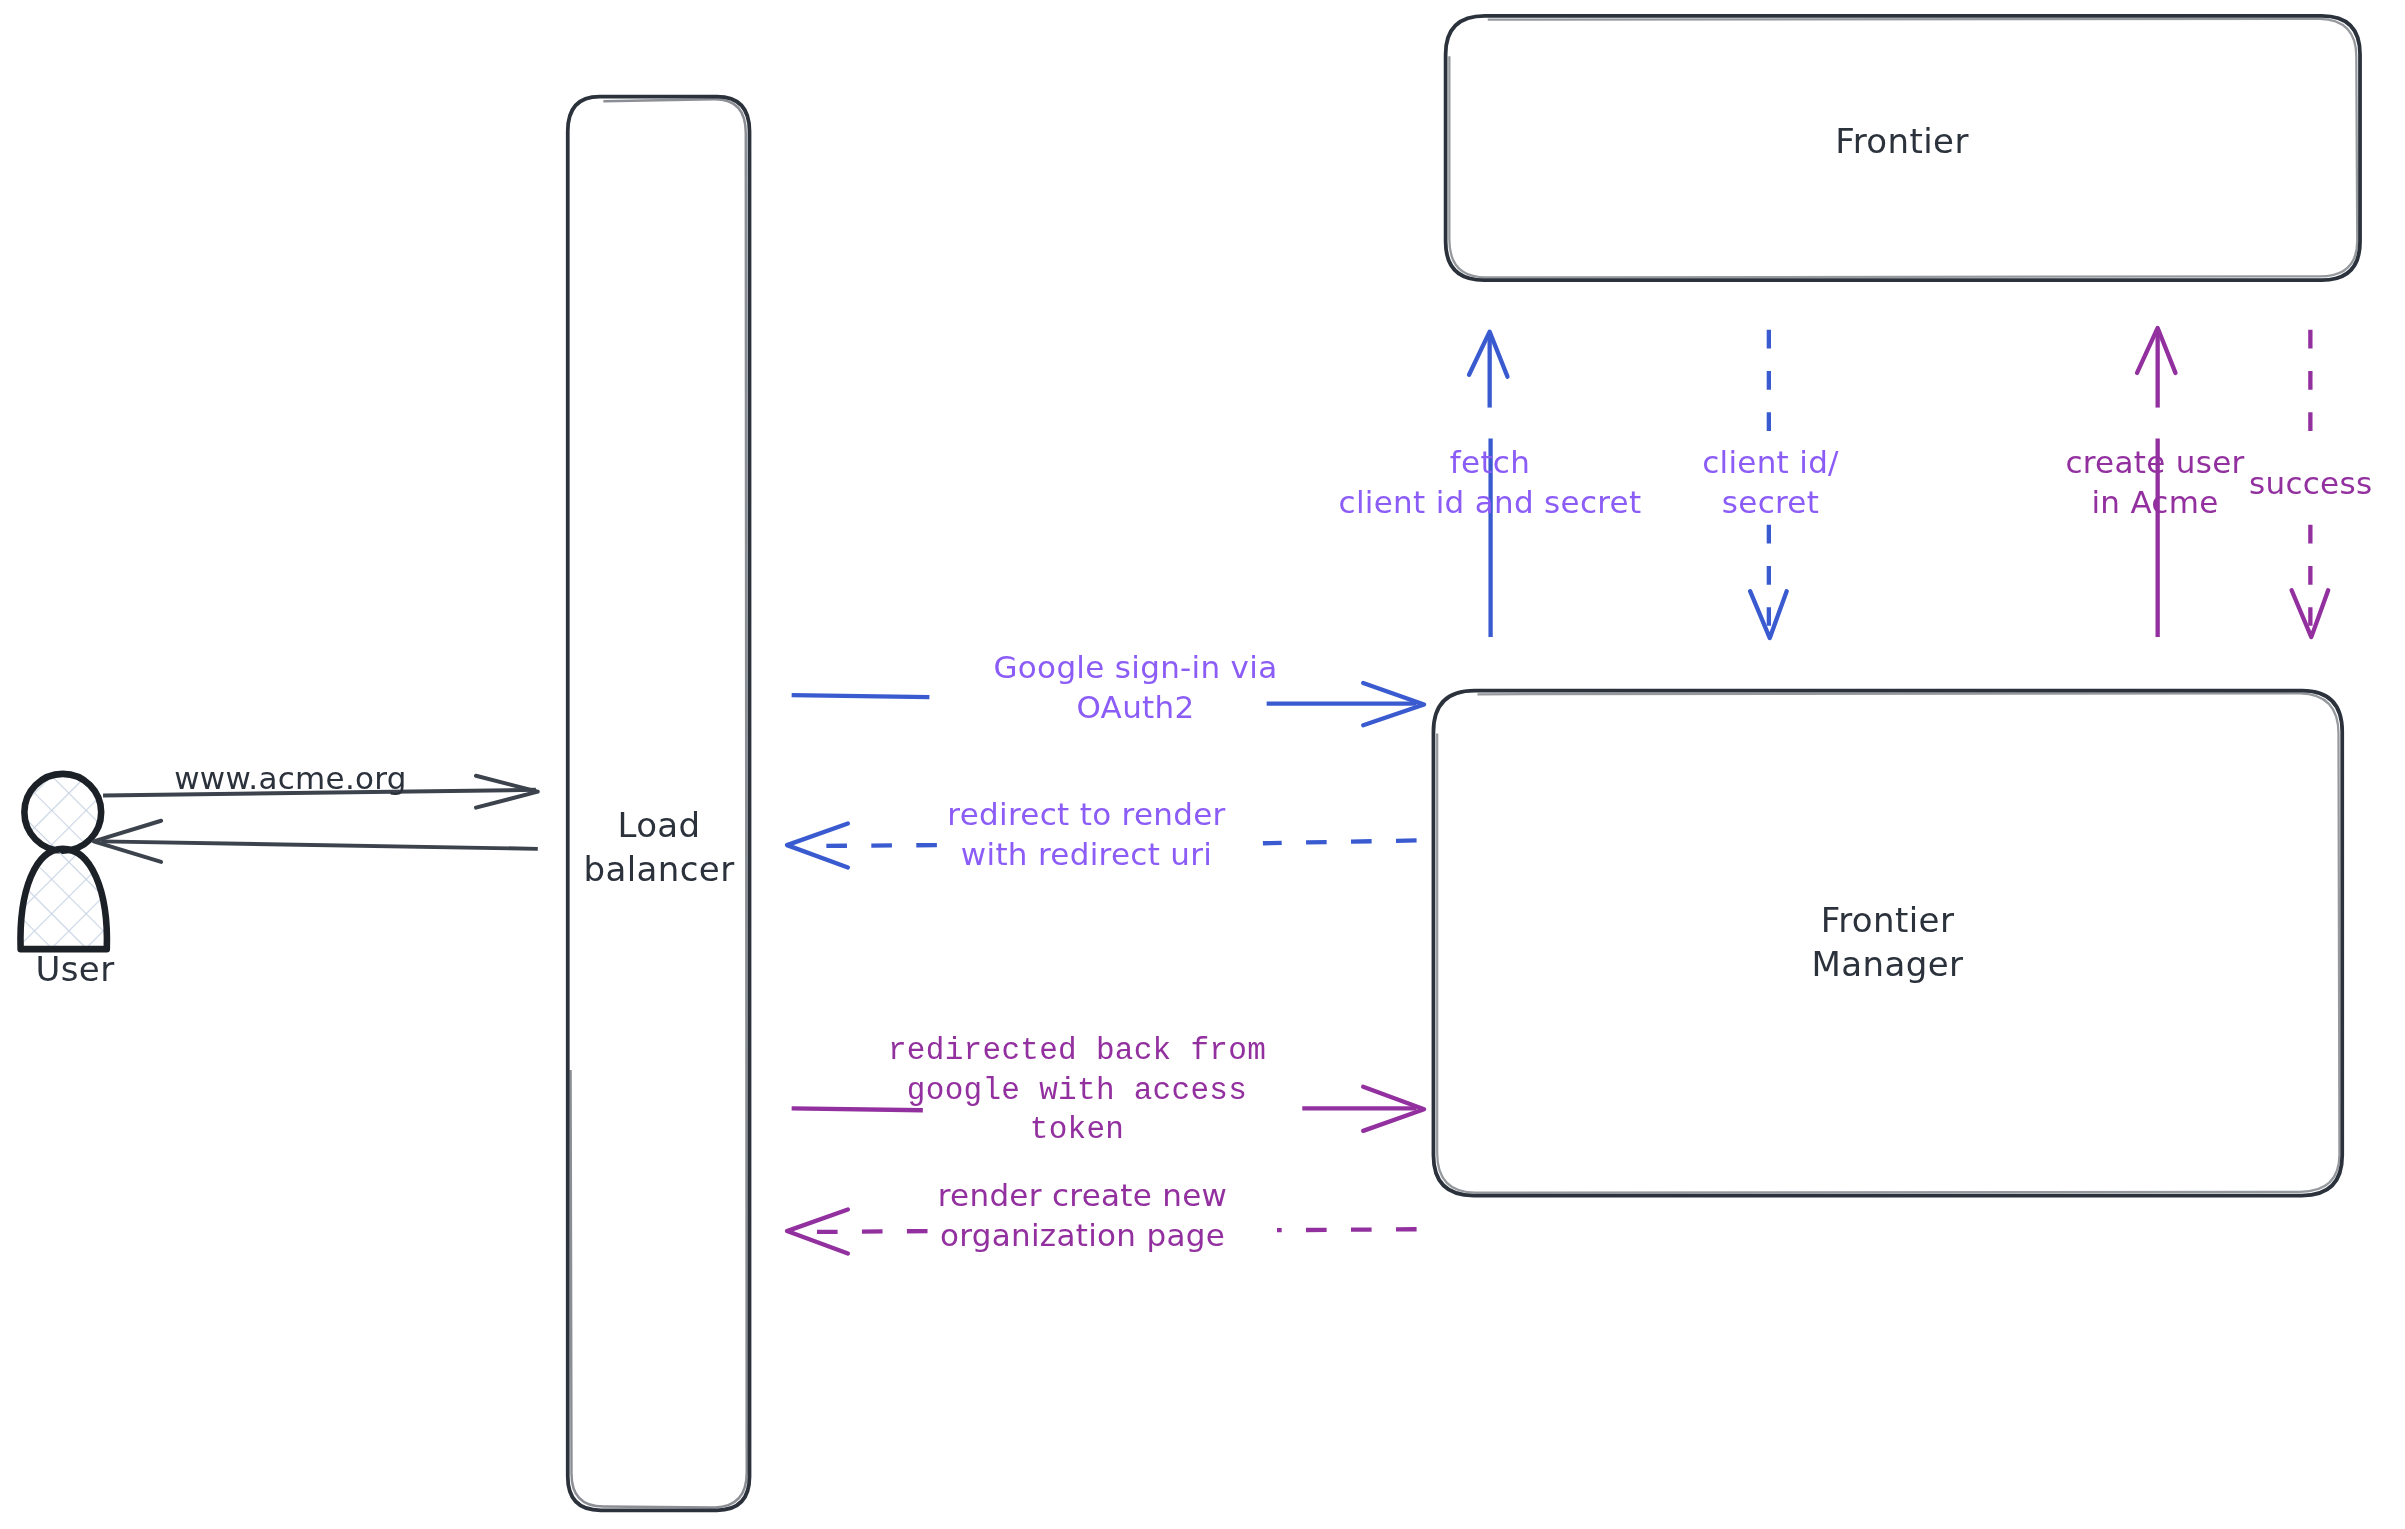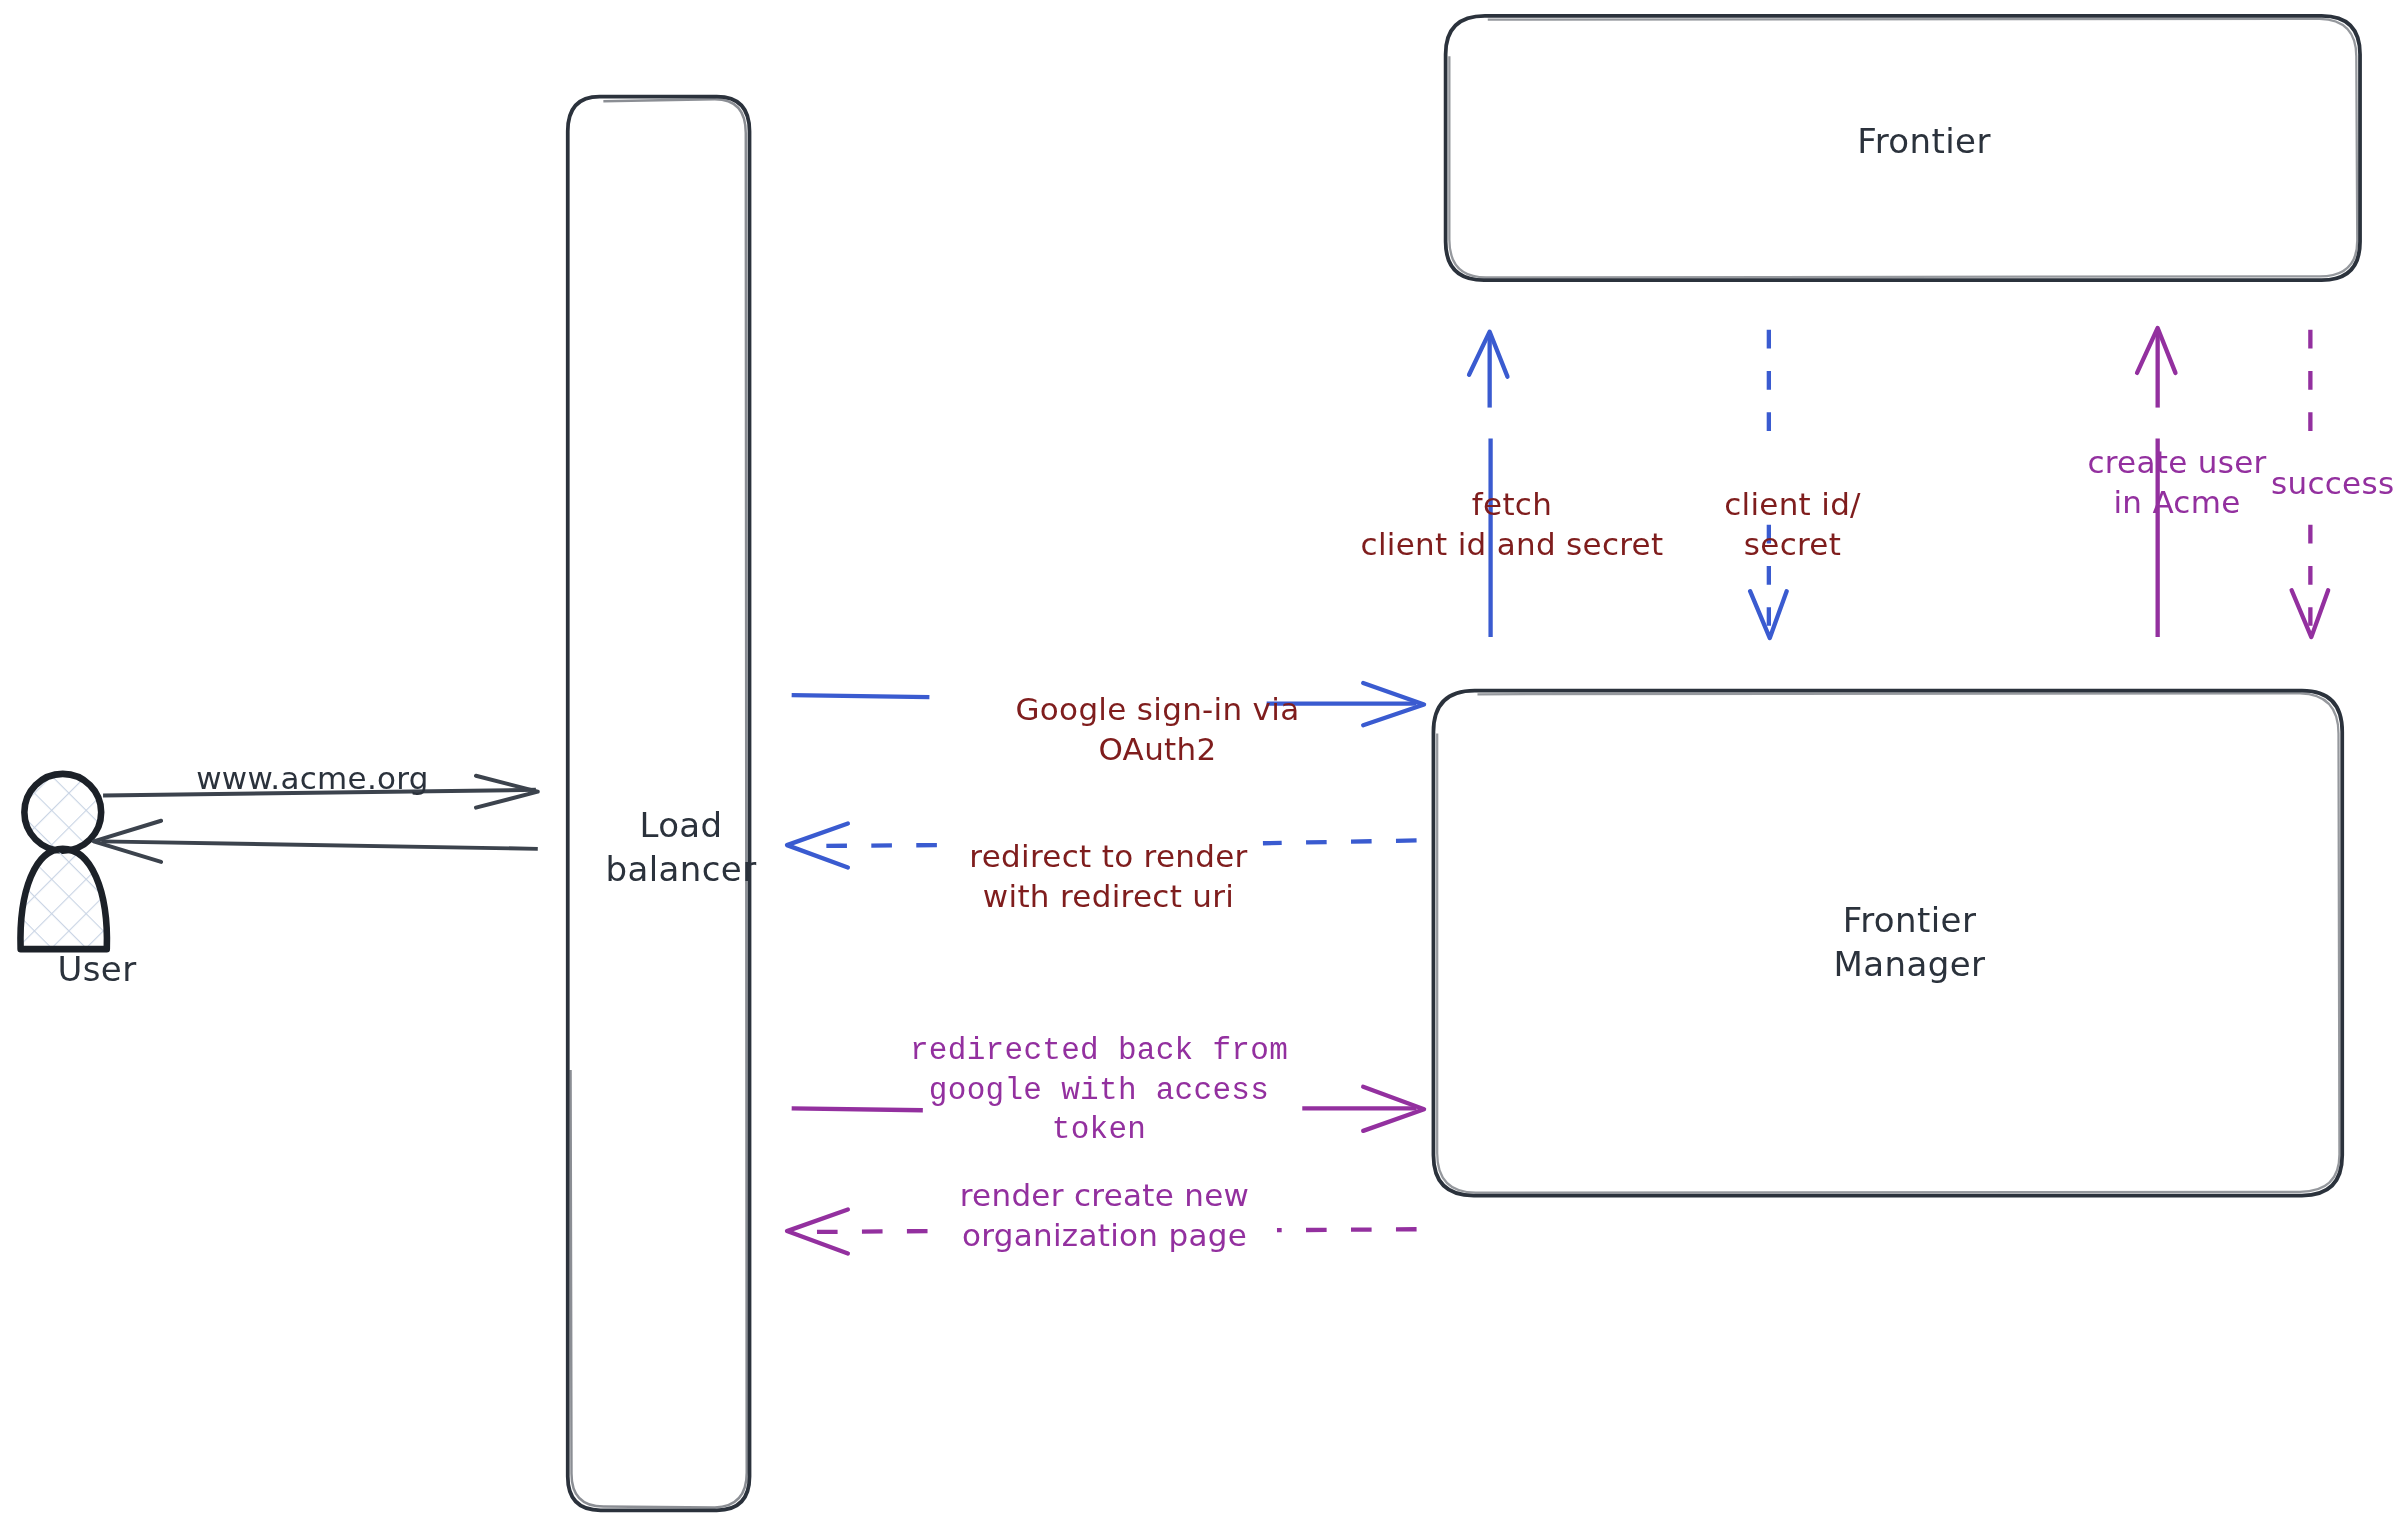--- a/index.html
+++ b/index.html
@@ -20,32 +20,31 @@
     top: 0; left: 0;
     width: 2405px;
     height: 1530px;
   }
   .lbl {
     position: absolute;
     text-align: center;
     line-height: 1.28;
     white-space: pre-line;
     pointer-events: none;
-    padding-left: 22px;
   }
   .node-label {
     color: #27303c;
     font-size: 34px;
     letter-spacing: 0.4px;
   }
   .edge-label {
     font-size: 31px;
     letter-spacing: 0.3px;
   }
-  .blue   { color: #7f1d1d; margin-top: 42px; }
+  .blue   { color: #8b5cf6; }
   .purple { color: #93309f; text-align: center; }
   .dark   { color: #2b323c; }
 
   
   #frontier-label   { left: 1443px; top: 0.9px;    width: 918px; top: 120px; }
   #lb-label         { left: 567px;  top: 804px;  width: 184px; }
   #fm-label         { left: 1432px; top: 899px;  width: 911px; }
   #user-label       { left: 0px;    top: 948px; width: 150px; }
 
   

